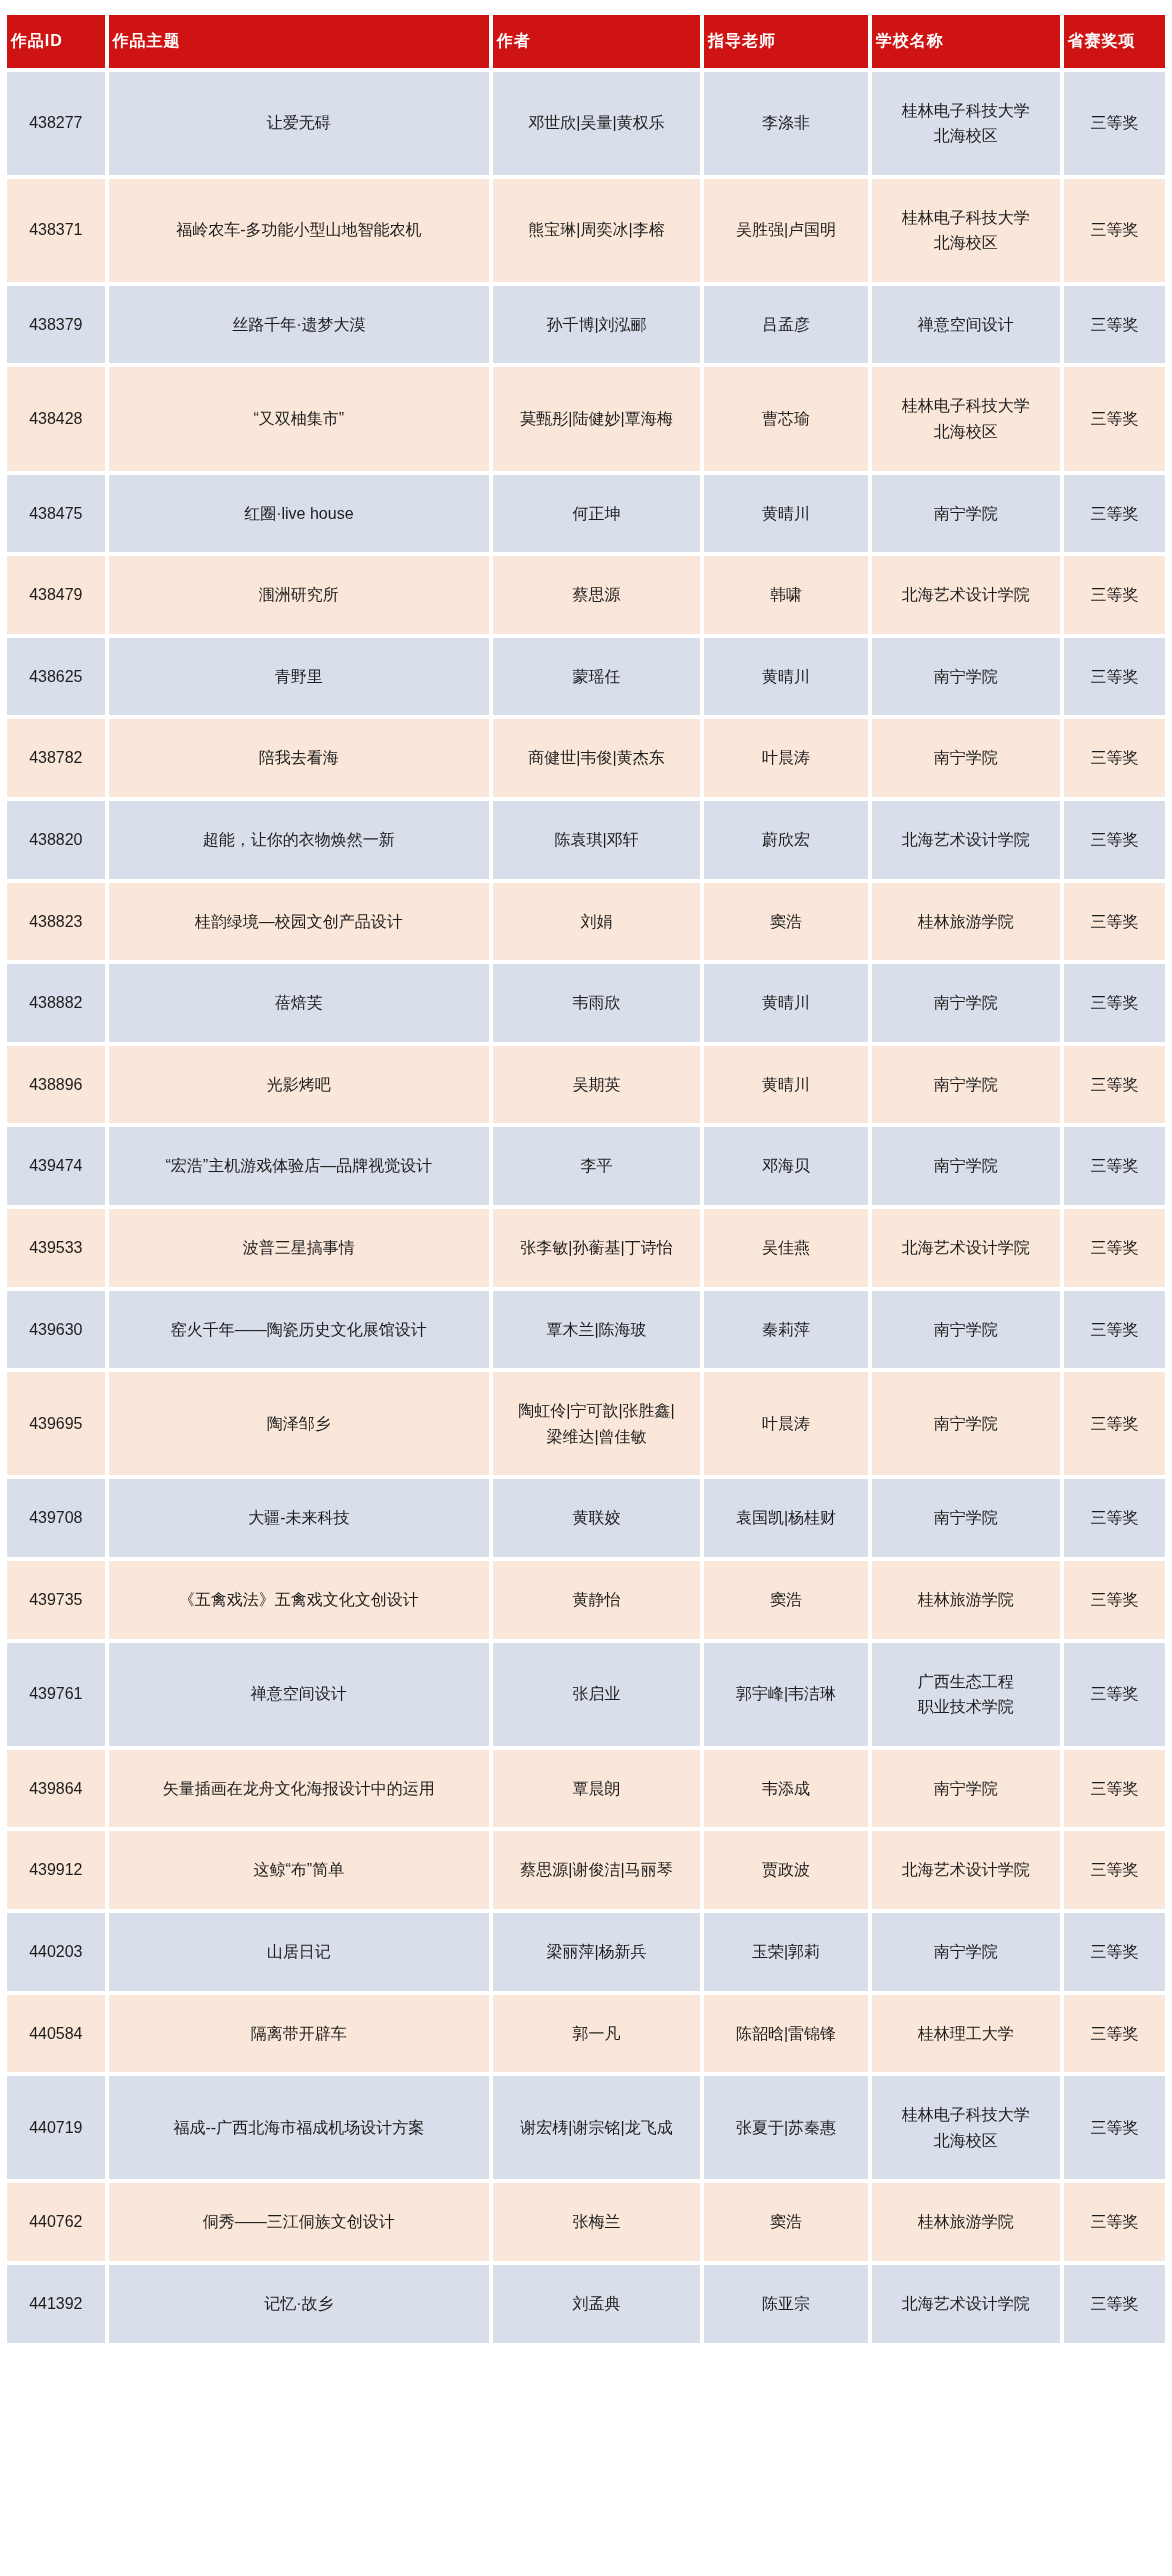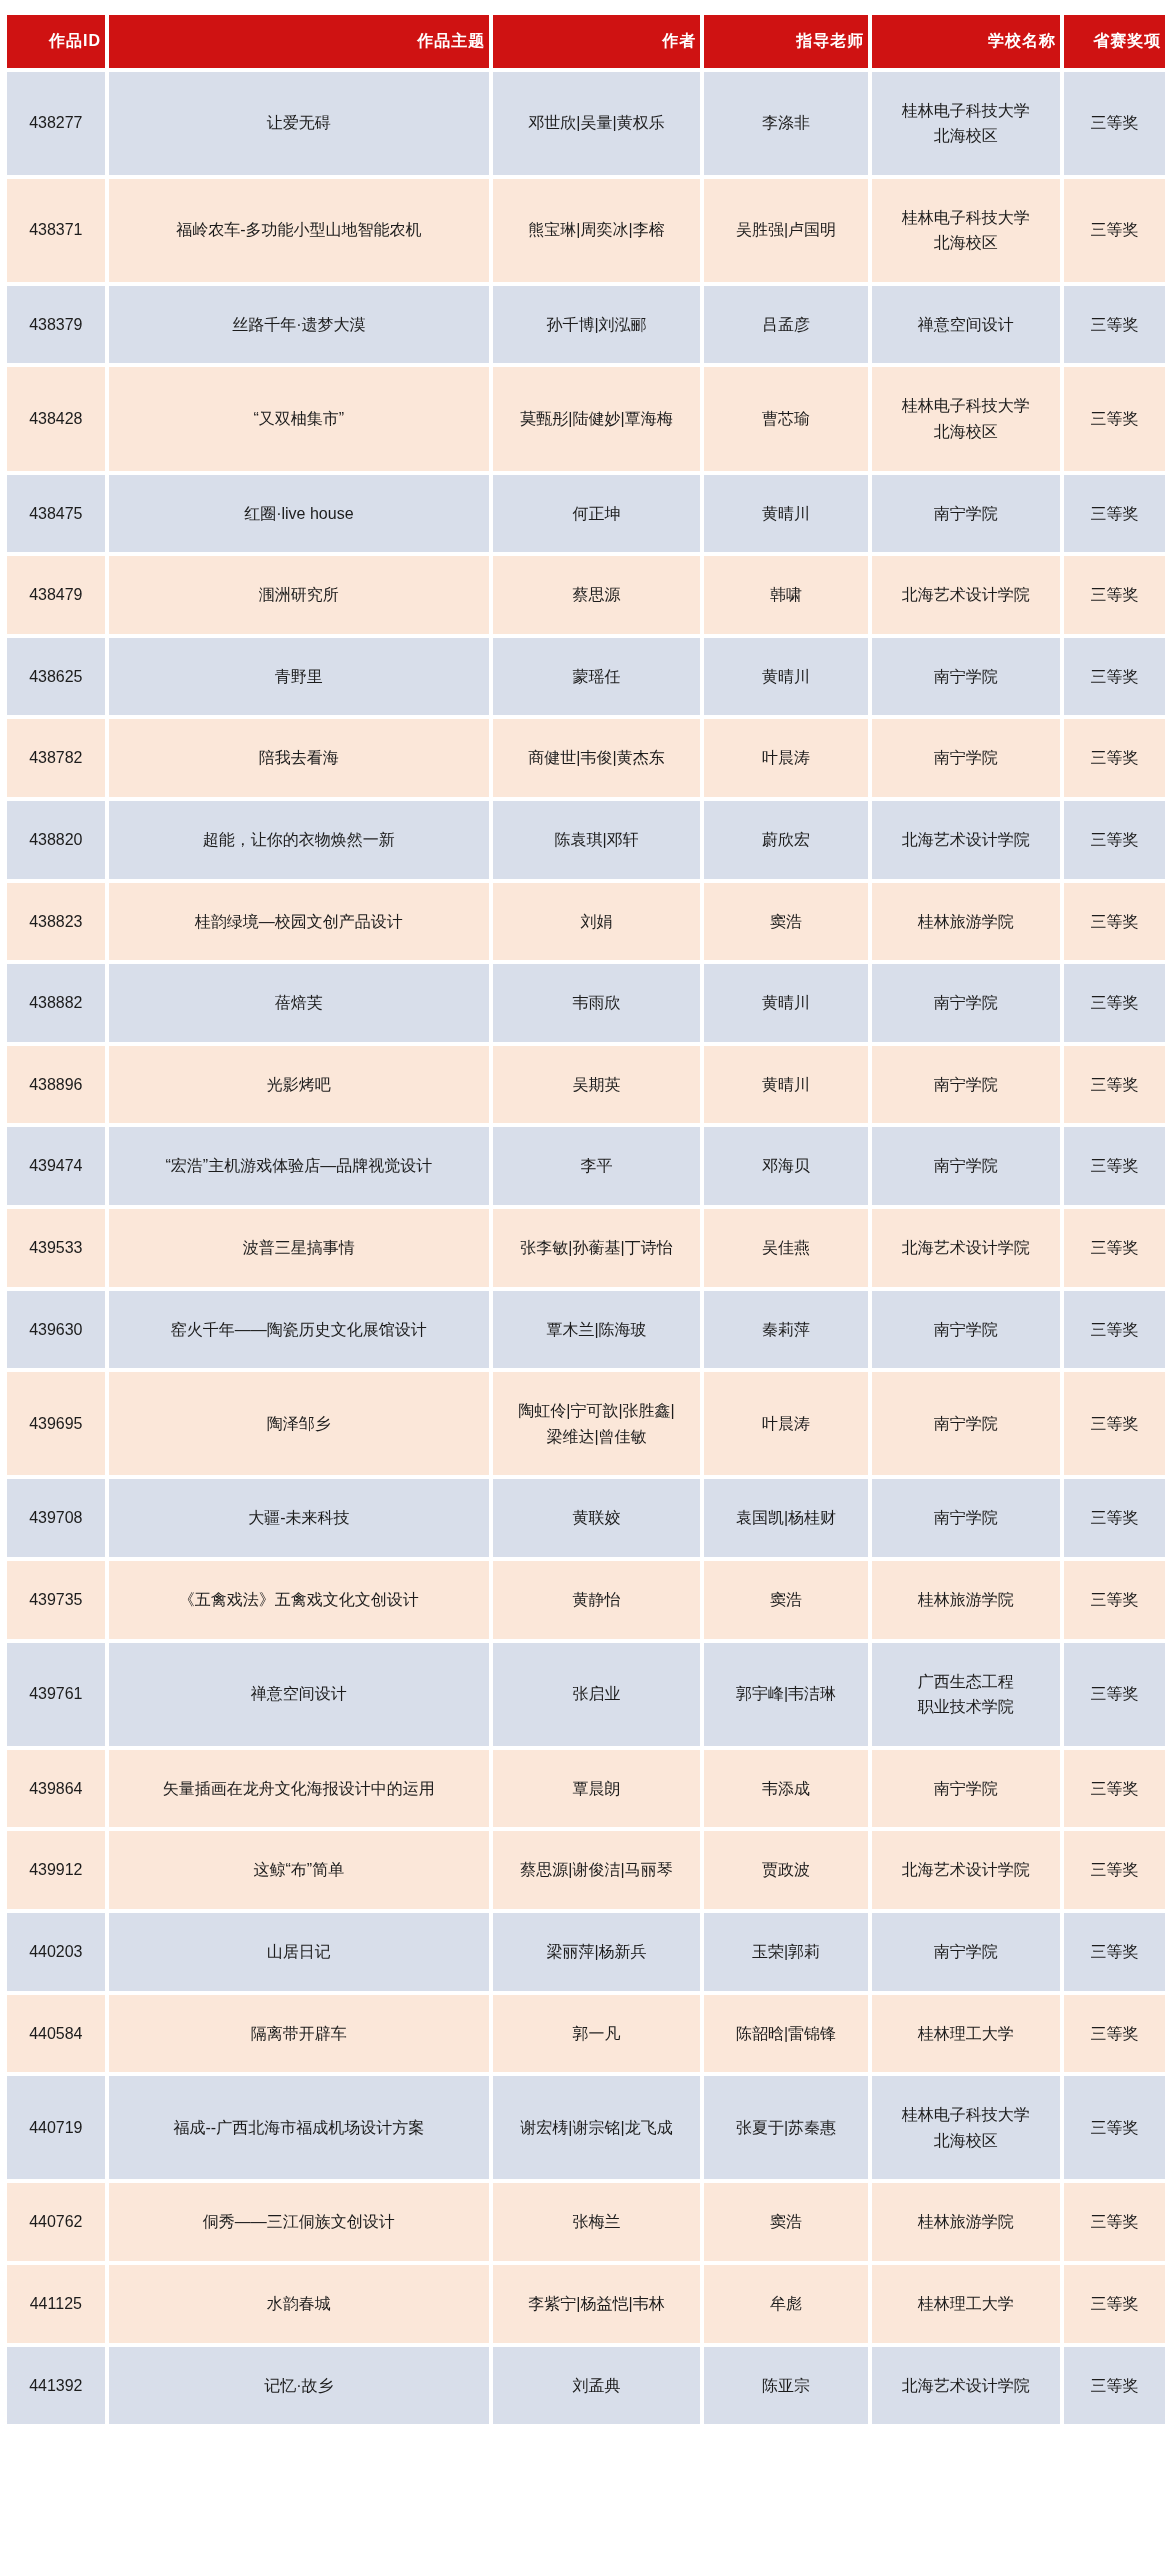--- a/index.html
+++ b/index.html
@@ -30,21 +30,21 @@
   col.c-authors{width:18.2%;}
   col.c-advisors{width:14.4%;}
   col.c-school{width:16.5%;}
   col.c-award{width:8.9%;}
   th{
     background:var(--header_bg);
     color:var(--header_text);
     font-size:16px;
     font-weight:700;
     padding:16px 3.8px;
-    text-align:right;
+    text-align:left;
     letter-spacing:1px;
   }
   td{
     font-size:16px;
     line-height:1.6;
     padding:26px 5.7px;
     text-align:center;
     vertical-align:middle;
     white-space:pre-line;
     word-break:break-all;
@@ -278,28 +278,20 @@
         <td>三等奖</td>
       </tr>
       <tr class="row-pink">
         <td>440762</td>
         <td>侗秀——三江侗族文创设计</td>
         <td>张梅兰</td>
         <td>窦浩</td>
         <td>桂林旅游学院</td>
         <td>三等奖</td>
       </tr>
-      <tr class="row-pink">
-        <td>441125</td>
-        <td>水韵春城</td>
-        <td>李紫宁|杨益恺|韦林</td>
-        <td>牟彪</td>
-        <td>桂林理工大学</td>
-        <td>三等奖</td>
-      </tr>
       <tr class="row-blue">
         <td>441392</td>
         <td>记忆·故乡</td>
         <td>刘孟典</td>
         <td>陈亚宗</td>
         <td>北海艺术设计学院</td>
         <td>三等奖</td>
       </tr>
     </tbody>
 </table>

